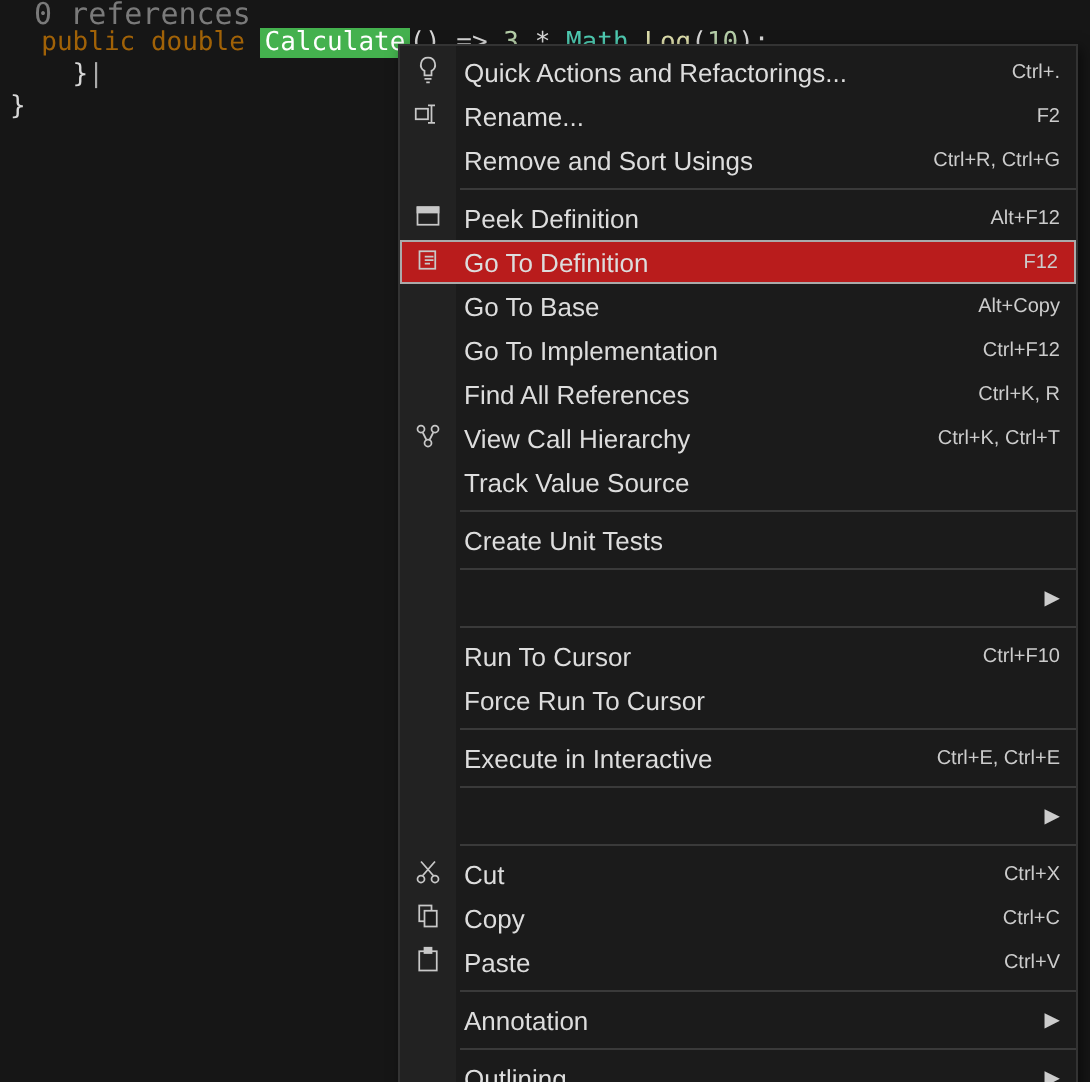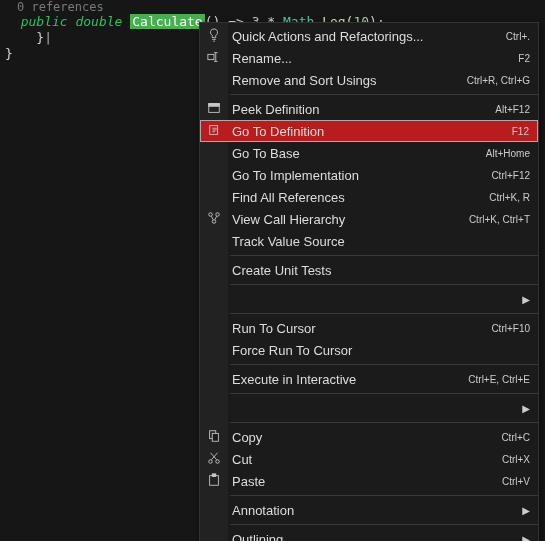--- a/index.html
+++ b/index.html
@@ -13,27 +13,27 @@
       height: 541px;
       overflow: hidden;
     }
     .code-area {
       padding: 0 5px;
       font-family: Consolas, monospace;
       font-size: 13px;
       line-height: 16px;
     }
     .codelens {
-      font-size: 12px;
+      font-size: 15px;
       color: #7a7a7a;
       padding-left: 12px;
       line-height: 14px;
     }
     .codeline { white-space: pre; }
-    .kw { color: #22c55e; font-style: italic; }
+    .kw { color: #a16207; }
     .mn { background: #44b14e; color: #fff; padding: 0 2px; }
     .paren { color: #d7d7d7; }
     .num { color: #b5cea8; }
     .cls { color: #4ec9b0; }
     .mth { color: #dcdcaa; }
     .op { color: #d7d7d7; }
     .caret { color: #aaa; }
     .brace { color: #d7d7d7; }
     .context-menu {
       position: absolute;
@@ -139,21 +139,21 @@
         <span class="icon"><svg viewBox="0 0 16 16">
             <rect x="2" y="3" width="9" height="10" stroke-width="1"></rect>
             <path d="M5 6h5 M5 8h5 M5 10h3" stroke-width="1"></path>
           </svg></span>
         <span class="label">Go To Definition</span>
         <span class="shortcut">F12</span>
       </div>
       <div class="menu-item">
         <span class="icon"></span>
         <span class="label">Go To Base</span>
-        <span class="shortcut">Alt+Home</span>
+        <span class="shortcut">Alt+Copy</span>
       </div>
       <div class="menu-item">
         <span class="icon"></span>
         <span class="label">Go To Implementation</span>
         <span class="shortcut">Ctrl+F12</span>
       </div>
       <div class="menu-item">
         <span class="icon"></span>
         <span class="label">Find All References</span>
         <span class="shortcut">Ctrl+K, R</span>
@@ -199,34 +199,34 @@
         <span class="shortcut">Ctrl+E, Ctrl+E</span>
       </div>
       <div class="sep"></div>
       <div class="menu-item">
         <span class="icon"></span>
         <span class="arrow">▶</span>
       </div>
       <div class="sep"></div>
       <div class="menu-item">
         <span class="icon"><svg viewBox="0 0 16 16">
-            <rect x="3" y="2" width="7" height="9" stroke-width="1"></rect>
-            <rect x="6" y="5" width="7" height="9" stroke-width="1" fill="#1b1b1b"></rect>
-          </svg></span>
-        <span class="label">Copy</span>
-        <span class="shortcut">Ctrl+C</span>
-      </div>
-      <div class="menu-item">
-        <span class="icon"><svg viewBox="0 0 16 16">
             <circle cx="4" cy="12" r="2" stroke-width="1"></circle>
             <circle cx="12" cy="12" r="2" stroke-width="1"></circle>
             <path d="M5 10L12 2 M11 10L4 2" stroke-width="1"></path>
           </svg></span>
         <span class="label">Cut</span>
         <span class="shortcut">Ctrl+X</span>
+      </div>
+      <div class="menu-item">
+        <span class="icon"><svg viewBox="0 0 16 16">
+            <rect x="3" y="2" width="7" height="9" stroke-width="1"></rect>
+            <rect x="6" y="5" width="7" height="9" stroke-width="1" fill="#1b1b1b"></rect>
+          </svg></span>
+        <span class="label">Copy</span>
+        <span class="shortcut">Ctrl+C</span>
       </div>
       <div class="menu-item">
         <span class="icon"><svg viewBox="0 0 16 16">
             <rect x="3" y="3" width="10" height="11" stroke-width="1"></rect>
             <rect x="6" y="1" width="4" height="3" stroke-width="1" fill="#c8c8c8"></rect>
           </svg></span>
         <span class="label">Paste</span>
         <span class="shortcut">Ctrl+V</span>
       </div>
       <div class="sep"></div>

